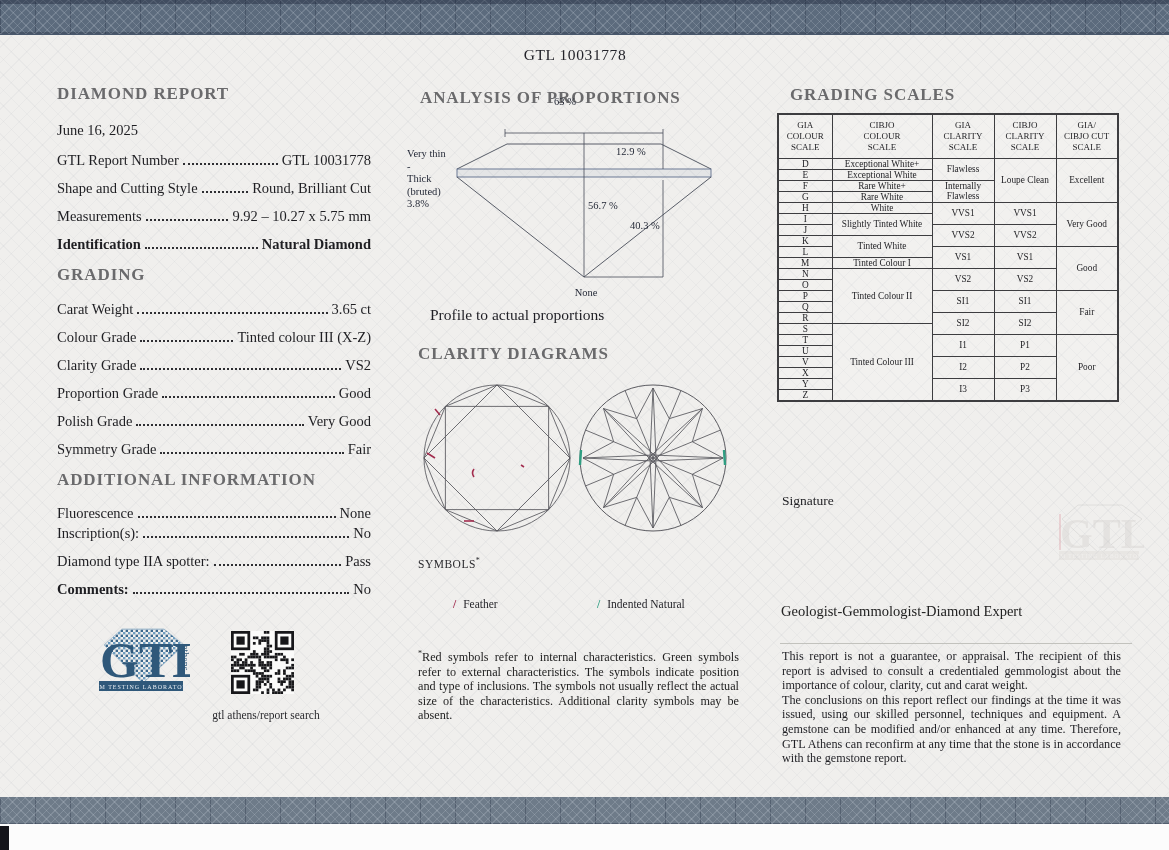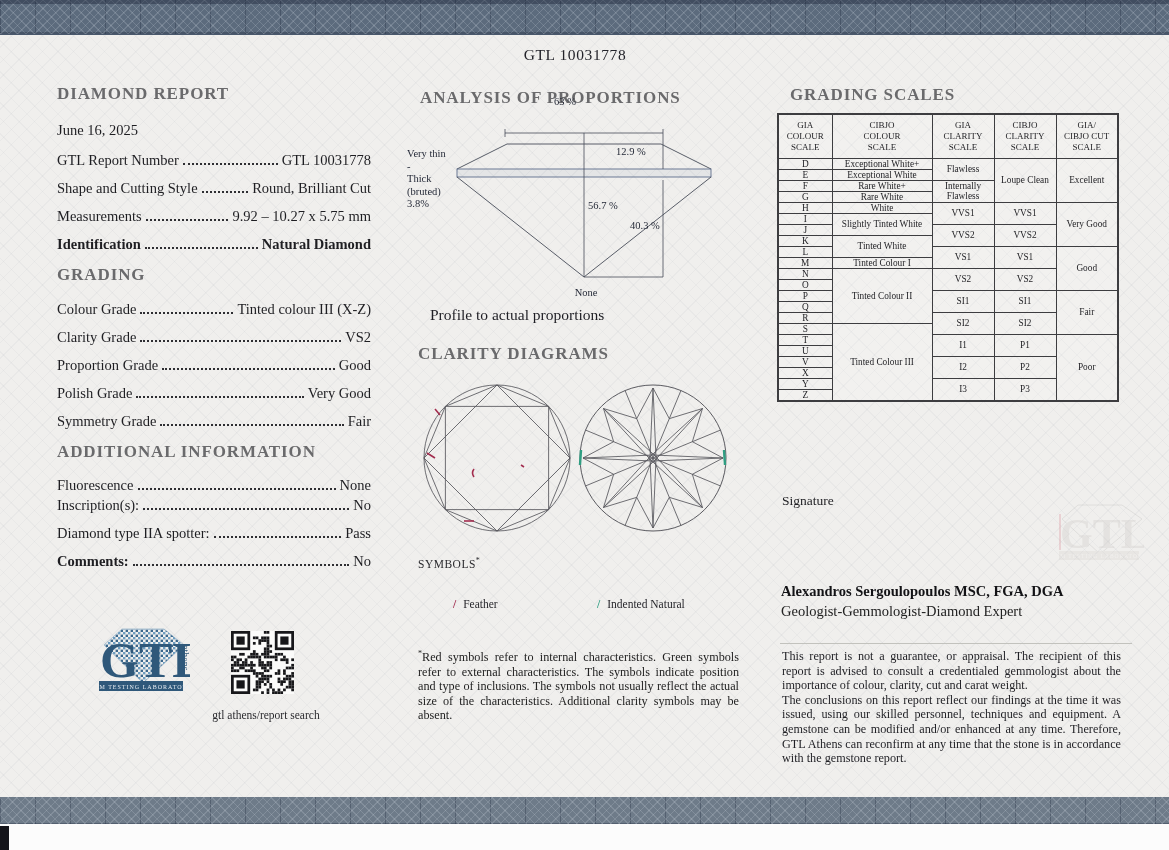--- a/index.html
+++ b/index.html
@@ -113,20 +113,25 @@
           <span class="val">9.92 – 10.27 x 5.75 mm</span>
         </div>
         <div class="row">
           <span class="lbl b">Identification</span>
           <span class="leader"></span>
           <span class="val b">Natural Diamond</span>
         </div>
       </div>
     <h3 class="hd">GRADING</h3>
     <div class="rows" id="grading-rows">
+        <div class="row">
+          <span class="lbl">Carat Weight</span>
+          <span class="leader"></span>
+          <span class="val">3.65 ct</span>
+        </div>
         <div class="row">
           <span class="lbl">Colour Grade</span>
           <span class="leader"></span>
           <span class="val">Tinted colour III (X-Z)</span>
         </div>
         <div class="row">
           <span class="lbl">Clarity Grade</span>
           <span class="leader"></span>
           <span class="val">VS2</span>
         </div>
@@ -612,20 +617,19 @@
   <div class="stamp">
     <svg width="86" height="58" viewBox="0 0 86 58">
       <polygon points="20,1 64,1 84,15 42,50 4,15" fill="none" stroke="#9a9a98" stroke-width="1"></polygon>
       <text x="2" y="44" font-family="Liberation Serif, serif" font-weight="bold" font-size="42" fill="#b9b3ae">GTL</text>
       <rect x="1" y="47" width="80" height="9" fill="#c9c3be"></rect>
       <text x="41" y="54" text-anchor="middle" font-family="Liberation Serif, serif" font-size="5.5" letter-spacing="1" fill="#faf7f4">GEM TESTING LABORATORY</text>
       <path d="M2,10 L2,46" stroke="#d06070" stroke-width="2"></path>
     </svg>
   </div>
 
-  <div class="expert-name">Alexandros Sergoulopoulos MSC, FGA, DGA</div>
   <div class="expert-title">Geologist-Gemmologist-Diamond Expert</div>
   <div class="sig-rule"></div>
   <div class="disclaimer">
     <p>This report is not a guarantee, or appraisal. The recipient of this report is advised to consult a credentialed gemmologist about the importance of colour, clarity, cut and carat weight.</p>
     <p>The conclusions on this report reflect our findings at the time it was issued, using our skilled personnel, techniques and equipment. A gemstone can be modified and/or enhanced at any time. Therefore, GTL Athens can reconfirm at any time that the stone is in accordance with the gemstone report.</p>
   </div>
 </div>
 
 </body></html>

